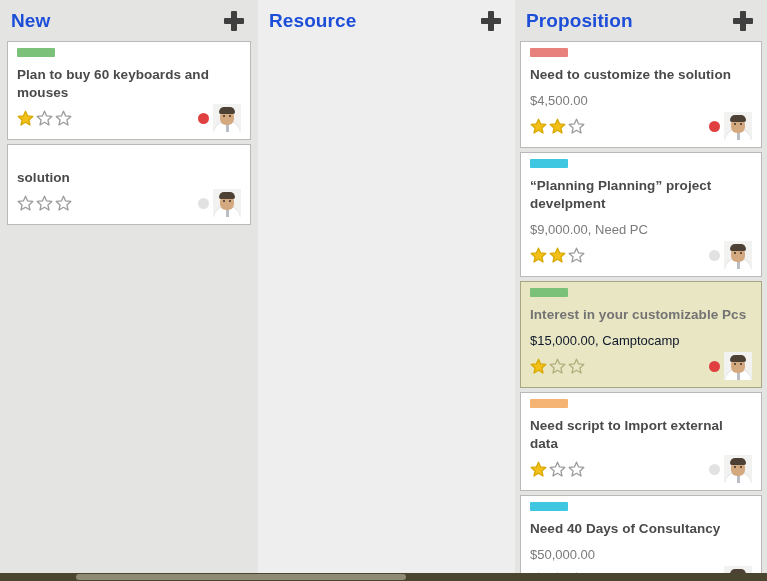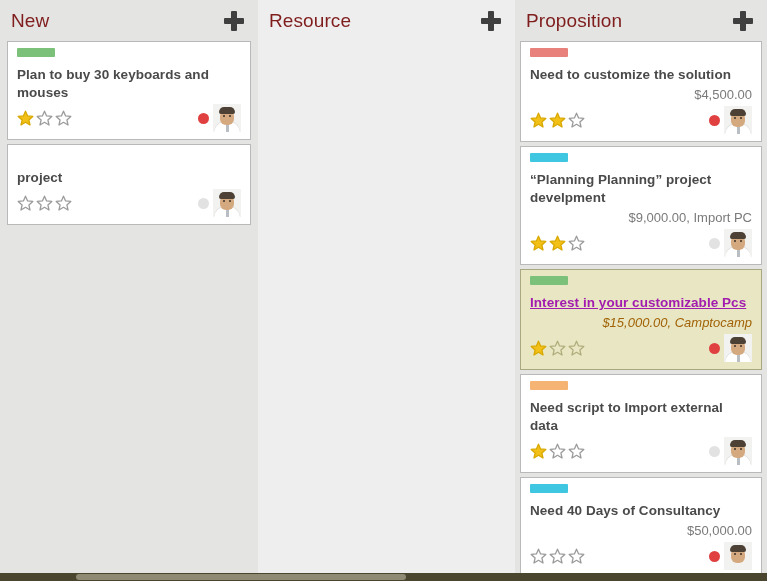--- a/index.html
+++ b/index.html
@@ -42,22 +42,22 @@
     height: 41px;
     flex: 0 0 41px;
     display: flex;
     align-items: center;
     justify-content: space-between;
     padding: 0 14px 0 11px;
     box-sizing: border-box;
   }
   .col-title {
     font-size: 19px;
-    color: #7f1d1d;
-    font-weight: 400;
+    color: #1d4ed8;
+    font-weight: 700;
     line-height: 22px;
     white-space: nowrap;
     letter-spacing: .1px;
   }
   .add-btn {
     width: 20px;
     height: 20px;
     position: relative;
     cursor: pointer;
     flex: 0 0 20px;
@@ -103,31 +103,30 @@
   }
 
   .card-title {
     font-size: 13.5px;
     font-weight: bold;
     color: #4a4a4a;
     line-height: 18px;
     letter-spacing: .05px;
     word-wrap: break-word;
   }
-  .card.highlight .card-title { color: #a21caf; text-decoration: underline; }
+  .card.highlight .card-title { color: #737373; }
 
   .card-sub {
     font-size: 13px;
     color: #7a7a7a;
     line-height: 19px;
-    margin-top: 1px;
+    margin-top: 7px;
     white-space: nowrap;
-    text-align: right;
-  }
-  .card.highlight .card-sub { color: #a16207; font-style: italic; }
+  }
+  .card.highlight .card-sub { color: #0f172a; }
 
   .card-footer {
     margin-top: 2px;
     display: flex;
     align-items: center;
     justify-content: space-between;
     min-height: 24px;
   }
 
   .stars { display: flex; gap: 2px; align-items: center; line-height: 0; }
@@ -206,21 +205,21 @@
 
 <div id="board">
     <div class="column col-new">
       <div class="col-header">
         <div class="col-title">New</div>
         <div class="add-btn" title="+"></div>
       </div>
       <div class="col-body">
         <div class="card">
           <div class="tag" style="background: rgb(123, 193, 122);"></div>
-          <div class="card-title">Plan to buy 30 keyboards and mouses</div>
+          <div class="card-title">Plan to buy 60 keyboards and mouses</div>
           <div class="card-footer">
             <div class="stars">
               <svg class="star" viewBox="0 0 17 17">
                 <path d="M8.5 1.2 L10.6 5.9 L15.8 6.4 L11.9 9.9 L13.0 15.0 L8.5 12.3 L4.0 15.0 L5.1 9.9 L1.2 6.4 L6.4 5.9 Z" fill="#f2c017" stroke="#d8a800" stroke-width="1.3" stroke-linejoin="round"></path>
               </svg>
               <svg class="star" viewBox="0 0 17 17">
                 <path d="M8.5 1.2 L10.6 5.9 L15.8 6.4 L11.9 9.9 L13.0 15.0 L8.5 12.3 L4.0 15.0 L5.1 9.9 L1.2 6.4 L6.4 5.9 Z" fill="none" stroke="#9a9a9a" stroke-width="1.3" stroke-linejoin="round"></path>
               </svg>
               <svg class="star" viewBox="0 0 17 17">
                 <path d="M8.5 1.2 L10.6 5.9 L15.8 6.4 L11.9 9.9 L13.0 15.0 L8.5 12.3 L4.0 15.0 L5.1 9.9 L1.2 6.4 L6.4 5.9 Z" fill="none" stroke="#9a9a9a" stroke-width="1.3" stroke-linejoin="round"></path>
@@ -236,21 +235,21 @@
                 <span class="a-head"></span>
                 <span class="a-hair"></span>
                 <span class="a-eye-l"></span>
                 <span class="a-eye-r"></span>
               </span>
             </div>
           </div>
         </div>
         <div class="card">
           <div class="tag" style="background: transparent;"></div>
-          <div class="card-title">project</div>
+          <div class="card-title">solution</div>
           <div class="card-footer">
             <div class="stars">
               <svg class="star" viewBox="0 0 17 17">
                 <path d="M8.5 1.2 L10.6 5.9 L15.8 6.4 L11.9 9.9 L13.0 15.0 L8.5 12.3 L4.0 15.0 L5.1 9.9 L1.2 6.4 L6.4 5.9 Z" fill="none" stroke="#9a9a9a" stroke-width="1.3" stroke-linejoin="round"></path>
               </svg>
               <svg class="star" viewBox="0 0 17 17">
                 <path d="M8.5 1.2 L10.6 5.9 L15.8 6.4 L11.9 9.9 L13.0 15.0 L8.5 12.3 L4.0 15.0 L5.1 9.9 L1.2 6.4 L6.4 5.9 Z" fill="none" stroke="#9a9a9a" stroke-width="1.3" stroke-linejoin="round"></path>
               </svg>
               <svg class="star" viewBox="0 0 17 17">
                 <path d="M8.5 1.2 L10.6 5.9 L15.8 6.4 L11.9 9.9 L13.0 15.0 L8.5 12.3 L4.0 15.0 L5.1 9.9 L1.2 6.4 L6.4 5.9 Z" fill="none" stroke="#9a9a9a" stroke-width="1.3" stroke-linejoin="round"></path>
@@ -313,21 +312,21 @@
                 <span class="a-hair"></span>
                 <span class="a-eye-l"></span>
                 <span class="a-eye-r"></span>
               </span>
             </div>
           </div>
         </div>
         <div class="card">
           <div class="tag" style="background: rgb(63, 198, 224);"></div>
           <div class="card-title">“Planning Planning” project develpment</div>
-          <div class="card-sub">$9,000.00, Import PC</div>
+          <div class="card-sub">$9,000.00, Need PC</div>
           <div class="card-footer">
             <div class="stars">
               <svg class="star" viewBox="0 0 17 17">
                 <path d="M8.5 1.2 L10.6 5.9 L15.8 6.4 L11.9 9.9 L13.0 15.0 L8.5 12.3 L4.0 15.0 L5.1 9.9 L1.2 6.4 L6.4 5.9 Z" fill="#f2c017" stroke="#d8a800" stroke-width="1.3" stroke-linejoin="round"></path>
               </svg>
               <svg class="star" viewBox="0 0 17 17">
                 <path d="M8.5 1.2 L10.6 5.9 L15.8 6.4 L11.9 9.9 L13.0 15.0 L8.5 12.3 L4.0 15.0 L5.1 9.9 L1.2 6.4 L6.4 5.9 Z" fill="#f2c017" stroke="#d8a800" stroke-width="1.3" stroke-linejoin="round"></path>
               </svg>
               <svg class="star" viewBox="0 0 17 17">
                 <path d="M8.5 1.2 L10.6 5.9 L15.8 6.4 L11.9 9.9 L13.0 15.0 L8.5 12.3 L4.0 15.0 L5.1 9.9 L1.2 6.4 L6.4 5.9 Z" fill="none" stroke="#9a9a9a" stroke-width="1.3" stroke-linejoin="round"></path>

